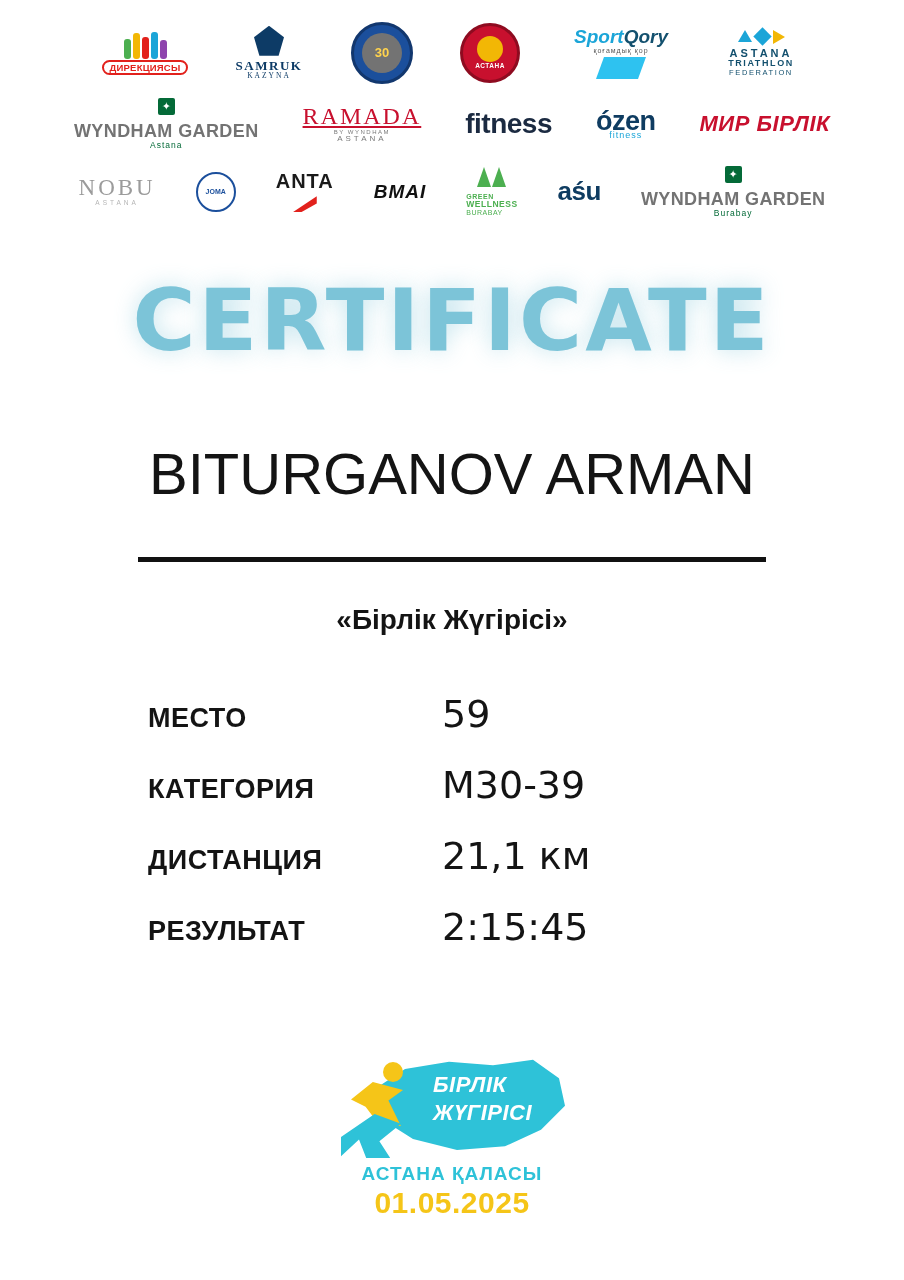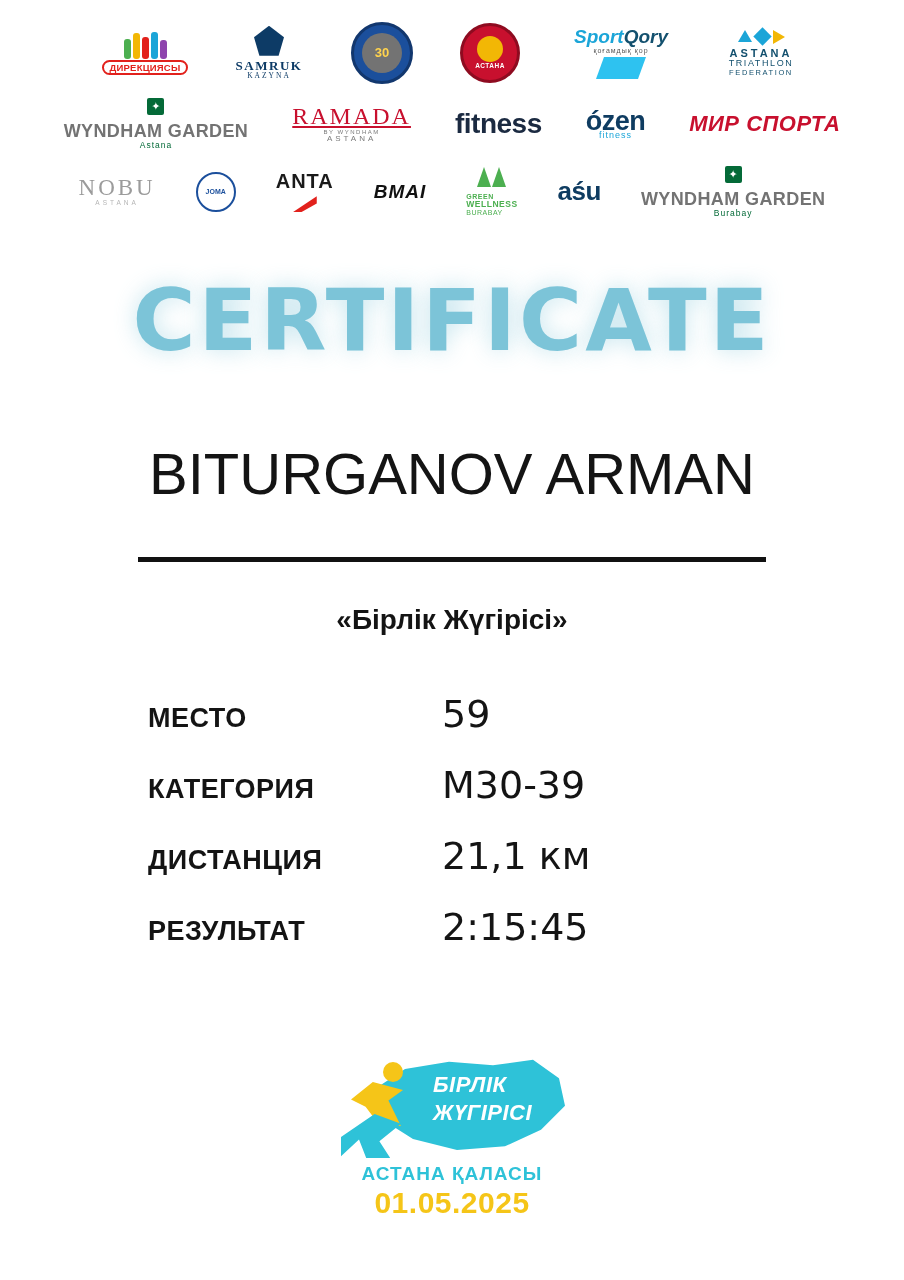--- a/index.html
+++ b/index.html
@@ -105,21 +105,21 @@
     transform: skewX(-20deg); margin: 3px auto 0;
   }
 
   .lg-atf { width: 92px; }
   .lg-atf .tri { display: flex; gap: 4px; justify-content: center; margin-bottom: 4px; }
   .lg-atf .t { width: 0; height: 0; }
   .lg-atf .ta { border-left: 7px solid transparent; border-right: 7px solid transparent; border-bottom: 12px solid #1ba5d8; }
   .lg-atf .tb { width: 13px; height: 13px; background: #1ba5d8; transform: rotate(45deg); }
   .lg-atf .tc { border-top: 7px solid transparent; border-bottom: 7px solid transparent; border-left: 12px solid #f2b705; }
   .lg-atf .l1 { font-size: 11px; font-weight: 700; letter-spacing: 3px; color: #13506e; }
-  .lg-atf .l2 { font-size: 9px; font-weight: 400; letter-spacing: 1.6px; color: #13506e; }
+  .lg-atf .l2 { font-size: 9px; font-weight: 700; letter-spacing: 1.6px; color: #13506e; }
   .lg-atf .l3 { font-size: 7.5px; letter-spacing: 1.6px; color: #13506e; }
 
   
   .lg-wyndham { display: flex; align-items: center; gap: 7px; }
   .lg-wyndham .sq {
     width: 17px; height: 17px; background: #046a38; border-radius: 2px;
     display: flex; align-items: center; justify-content: center;
     color: #fff; font-size: 11px;
   }
   .lg-wyndham .tx { font-size: 18px; font-weight: 700; color: #737373; letter-spacing: .4px; }
@@ -361,21 +361,21 @@
       <div class="t3">ASTANA</div>
     </div>
 
     <div class="logo lg-mystart">fitness</div>
 
     <div class="logo lg-ozen">
       <div class="t">ózen</div>
       <div class="s">fitness</div>
     </div>
 
-    <div class="logo lg-mir">МИР СПОРТА</div>
+    <div class="logo lg-mir">МИР БІРЛІК</div>
   </div>
 
   <div class="sponsor-row row3">
 
     <div class="logo lg-nobu">
       <div class="t">NOBU</div>
       <div class="s">ASTANA</div>
     </div>
 
     <div class="logo lg-joma">

